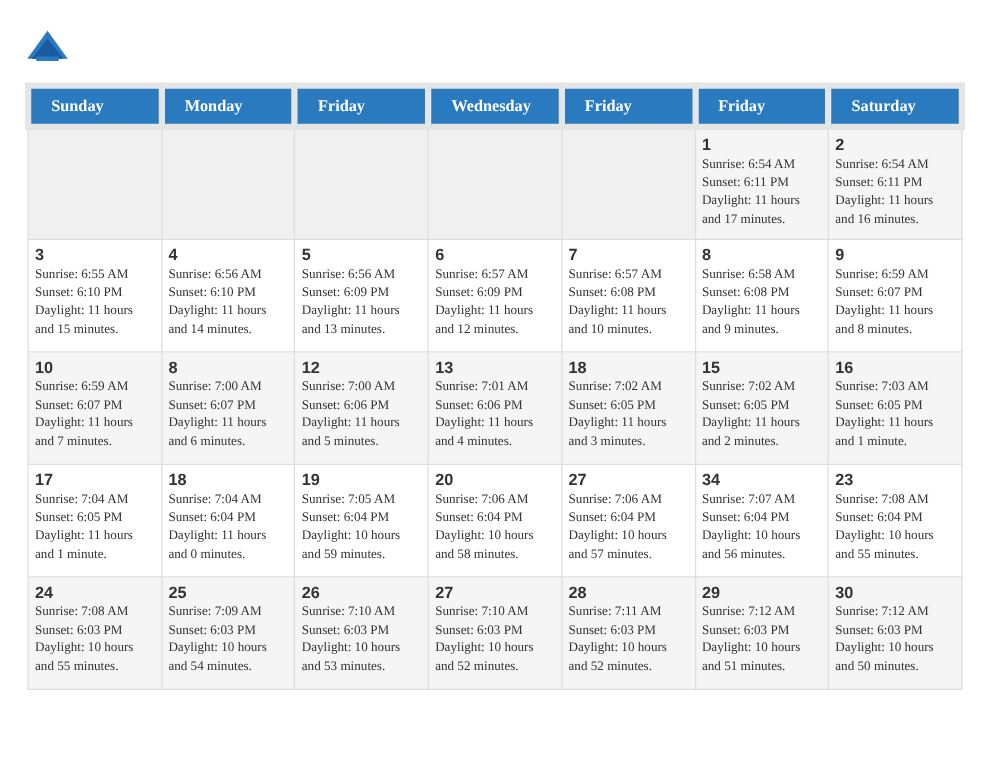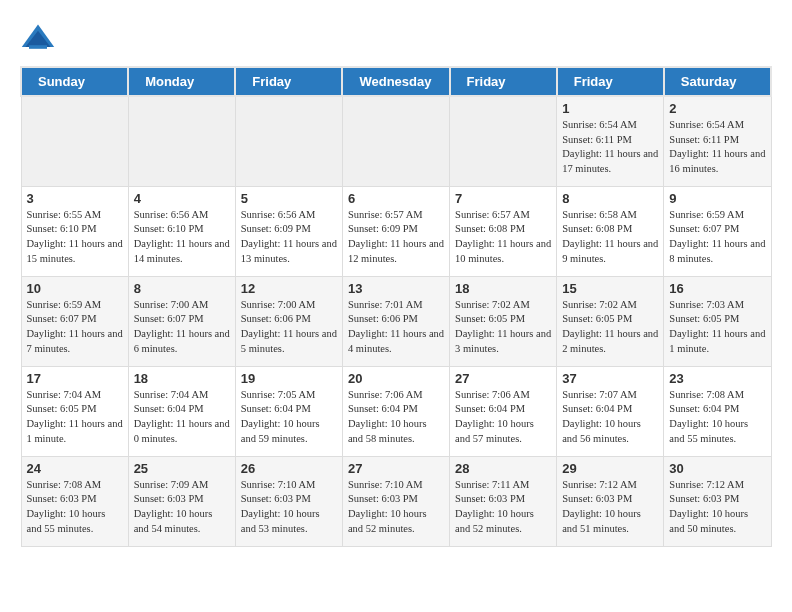--- a/index.html
+++ b/index.html
@@ -49,22 +49,23 @@
       border-collapse: collapse;
     }
     thead tr {
       background: #2a7abf;
     }
     thead th {
       color: #fff;
       font-size: 13px;
       padding: 6px 16px;
       text-align: left;
-      border: 2px solid #e5e5e5;
-      font-weight: bold;
+      border: 5px solid #e5e5e5;
+      font-weight: bold;
+      font-family: Liberation Serif, serif;
     }
     tbody tr {
       vertical-align: top;
     }
     tbody tr:nth-child(odd) {
       background: #f5f5f5;
     }
     tbody tr:nth-child(even) {
       background: #fff;
     }
@@ -217,21 +218,21 @@
         </td>
         <td>
           <span class="day-number">20</span>
           <div class="day-info">Sunrise: 7:06 AM<br>Sunset: 6:04 PM<br>Daylight: 10 hours and 58 minutes.</div>
         </td>
         <td>
           <span class="day-number">27</span>
           <div class="day-info">Sunrise: 7:06 AM<br>Sunset: 6:04 PM<br>Daylight: 10 hours and 57 minutes.</div>
         </td>
         <td>
-          <span class="day-number">37</span>
+          <span class="day-number">34</span>
           <div class="day-info">Sunrise: 7:07 AM<br>Sunset: 6:04 PM<br>Daylight: 10 hours and 56 minutes.</div>
         </td>
         <td>
           <span class="day-number">23</span>
           <div class="day-info">Sunrise: 7:08 AM<br>Sunset: 6:04 PM<br>Daylight: 10 hours and 55 minutes.</div>
         </td>
       </tr>
       <tr>
         <td>
           <span class="day-number">24</span>

